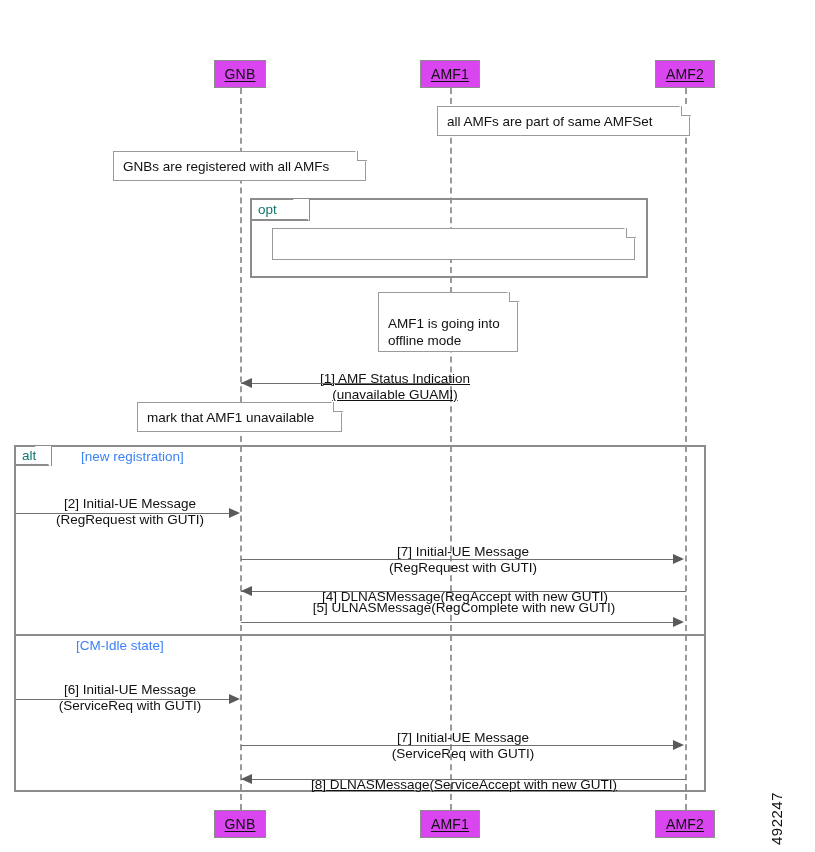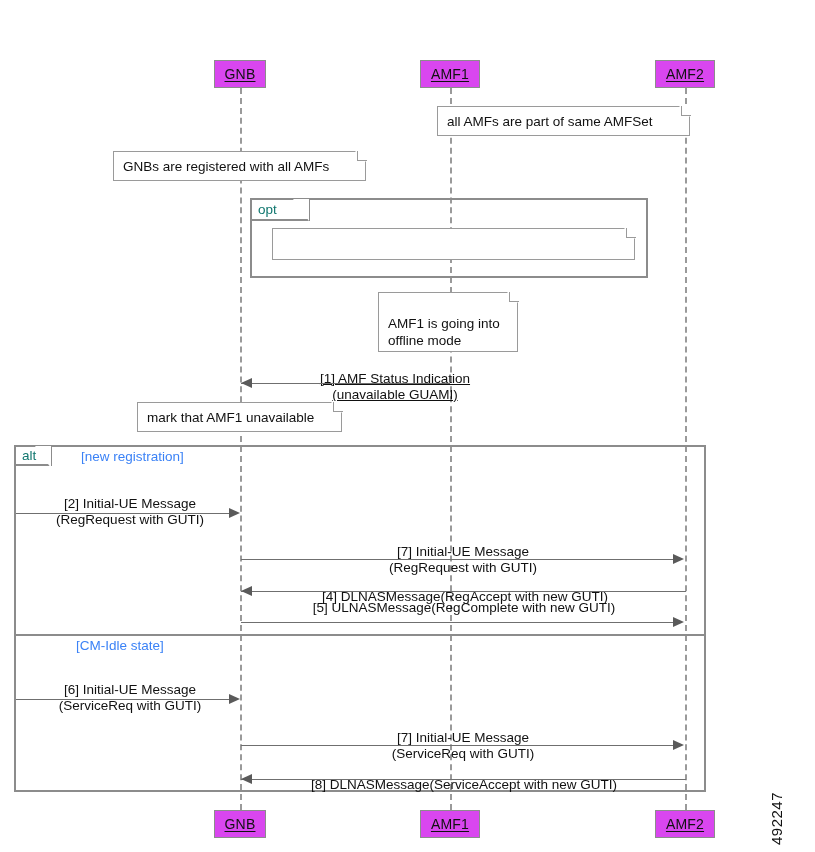--- a/index.html
+++ b/index.html
@@ -275,21 +275,21 @@
   <div class="msg-line" style="left:16px; top:699px; width:214px;"></div>
   <div class="arrow-right" style="left:229px; top:694px;"></div>
 
   <div class="msg-text" style="left:322px; top:713px; width:282px;">
     <span>[7] Initial-UE Message
 (ServiceReq with GUTI)</span>
   </div>
   <div class="msg-line" style="left:241px; top:745px; width:433px;"></div>
   <div class="arrow-right" style="left:673px; top:740px;"></div>
 
-  <div class="msg-text" style="left:250px; top:760px; width:428px;">
+  <div class="msg-text" style="left:250px; top:760px; width:428px;text-decoration:underline;">
     <span>[8] DLNASMessage(ServiceAccept with new GUTI)</span>
   </div>
   <div class="msg-line" style="left:241px; top:779px; width:445px;"></div>
   <div class="arrow-left" style="left:241px; top:774px;"></div>
 
   <div class="participant" style="left:214px; top:810px; width:52px; height:28px;">
     <span>GNB</span>
   </div>
   <div class="participant" style="left:420px; top:810px; width:60px; height:28px;">
     <span>AMF1</span>

